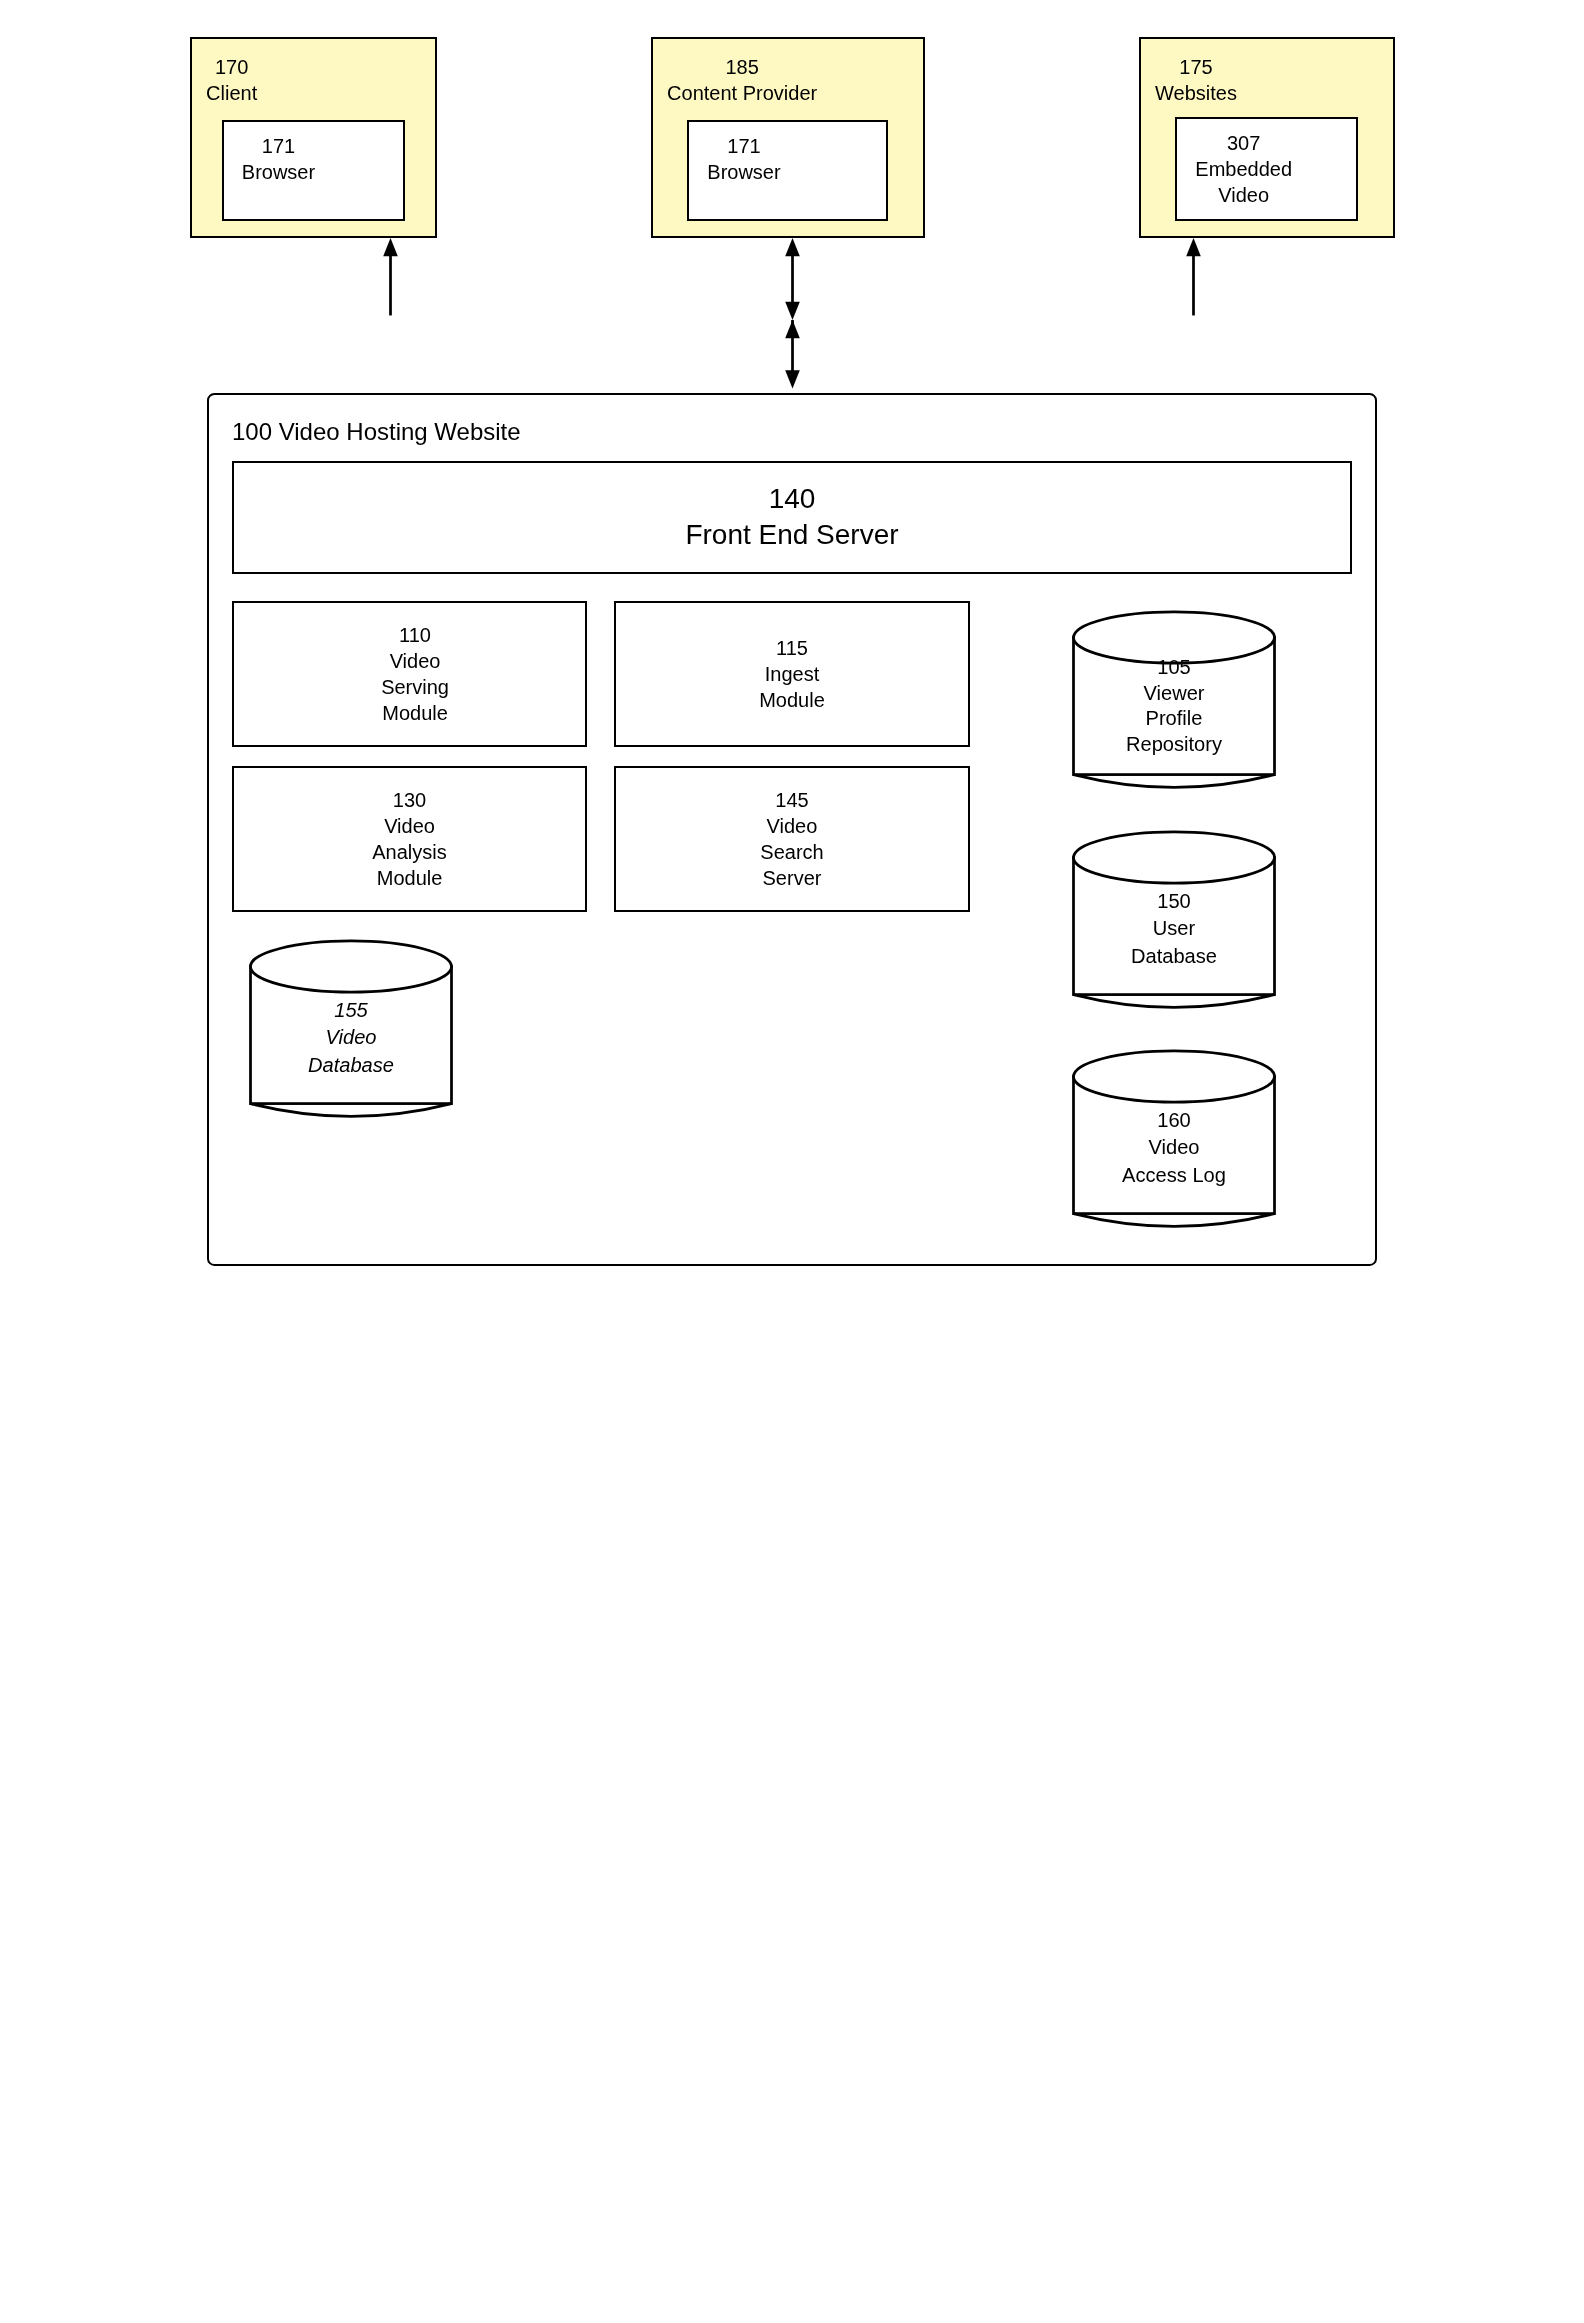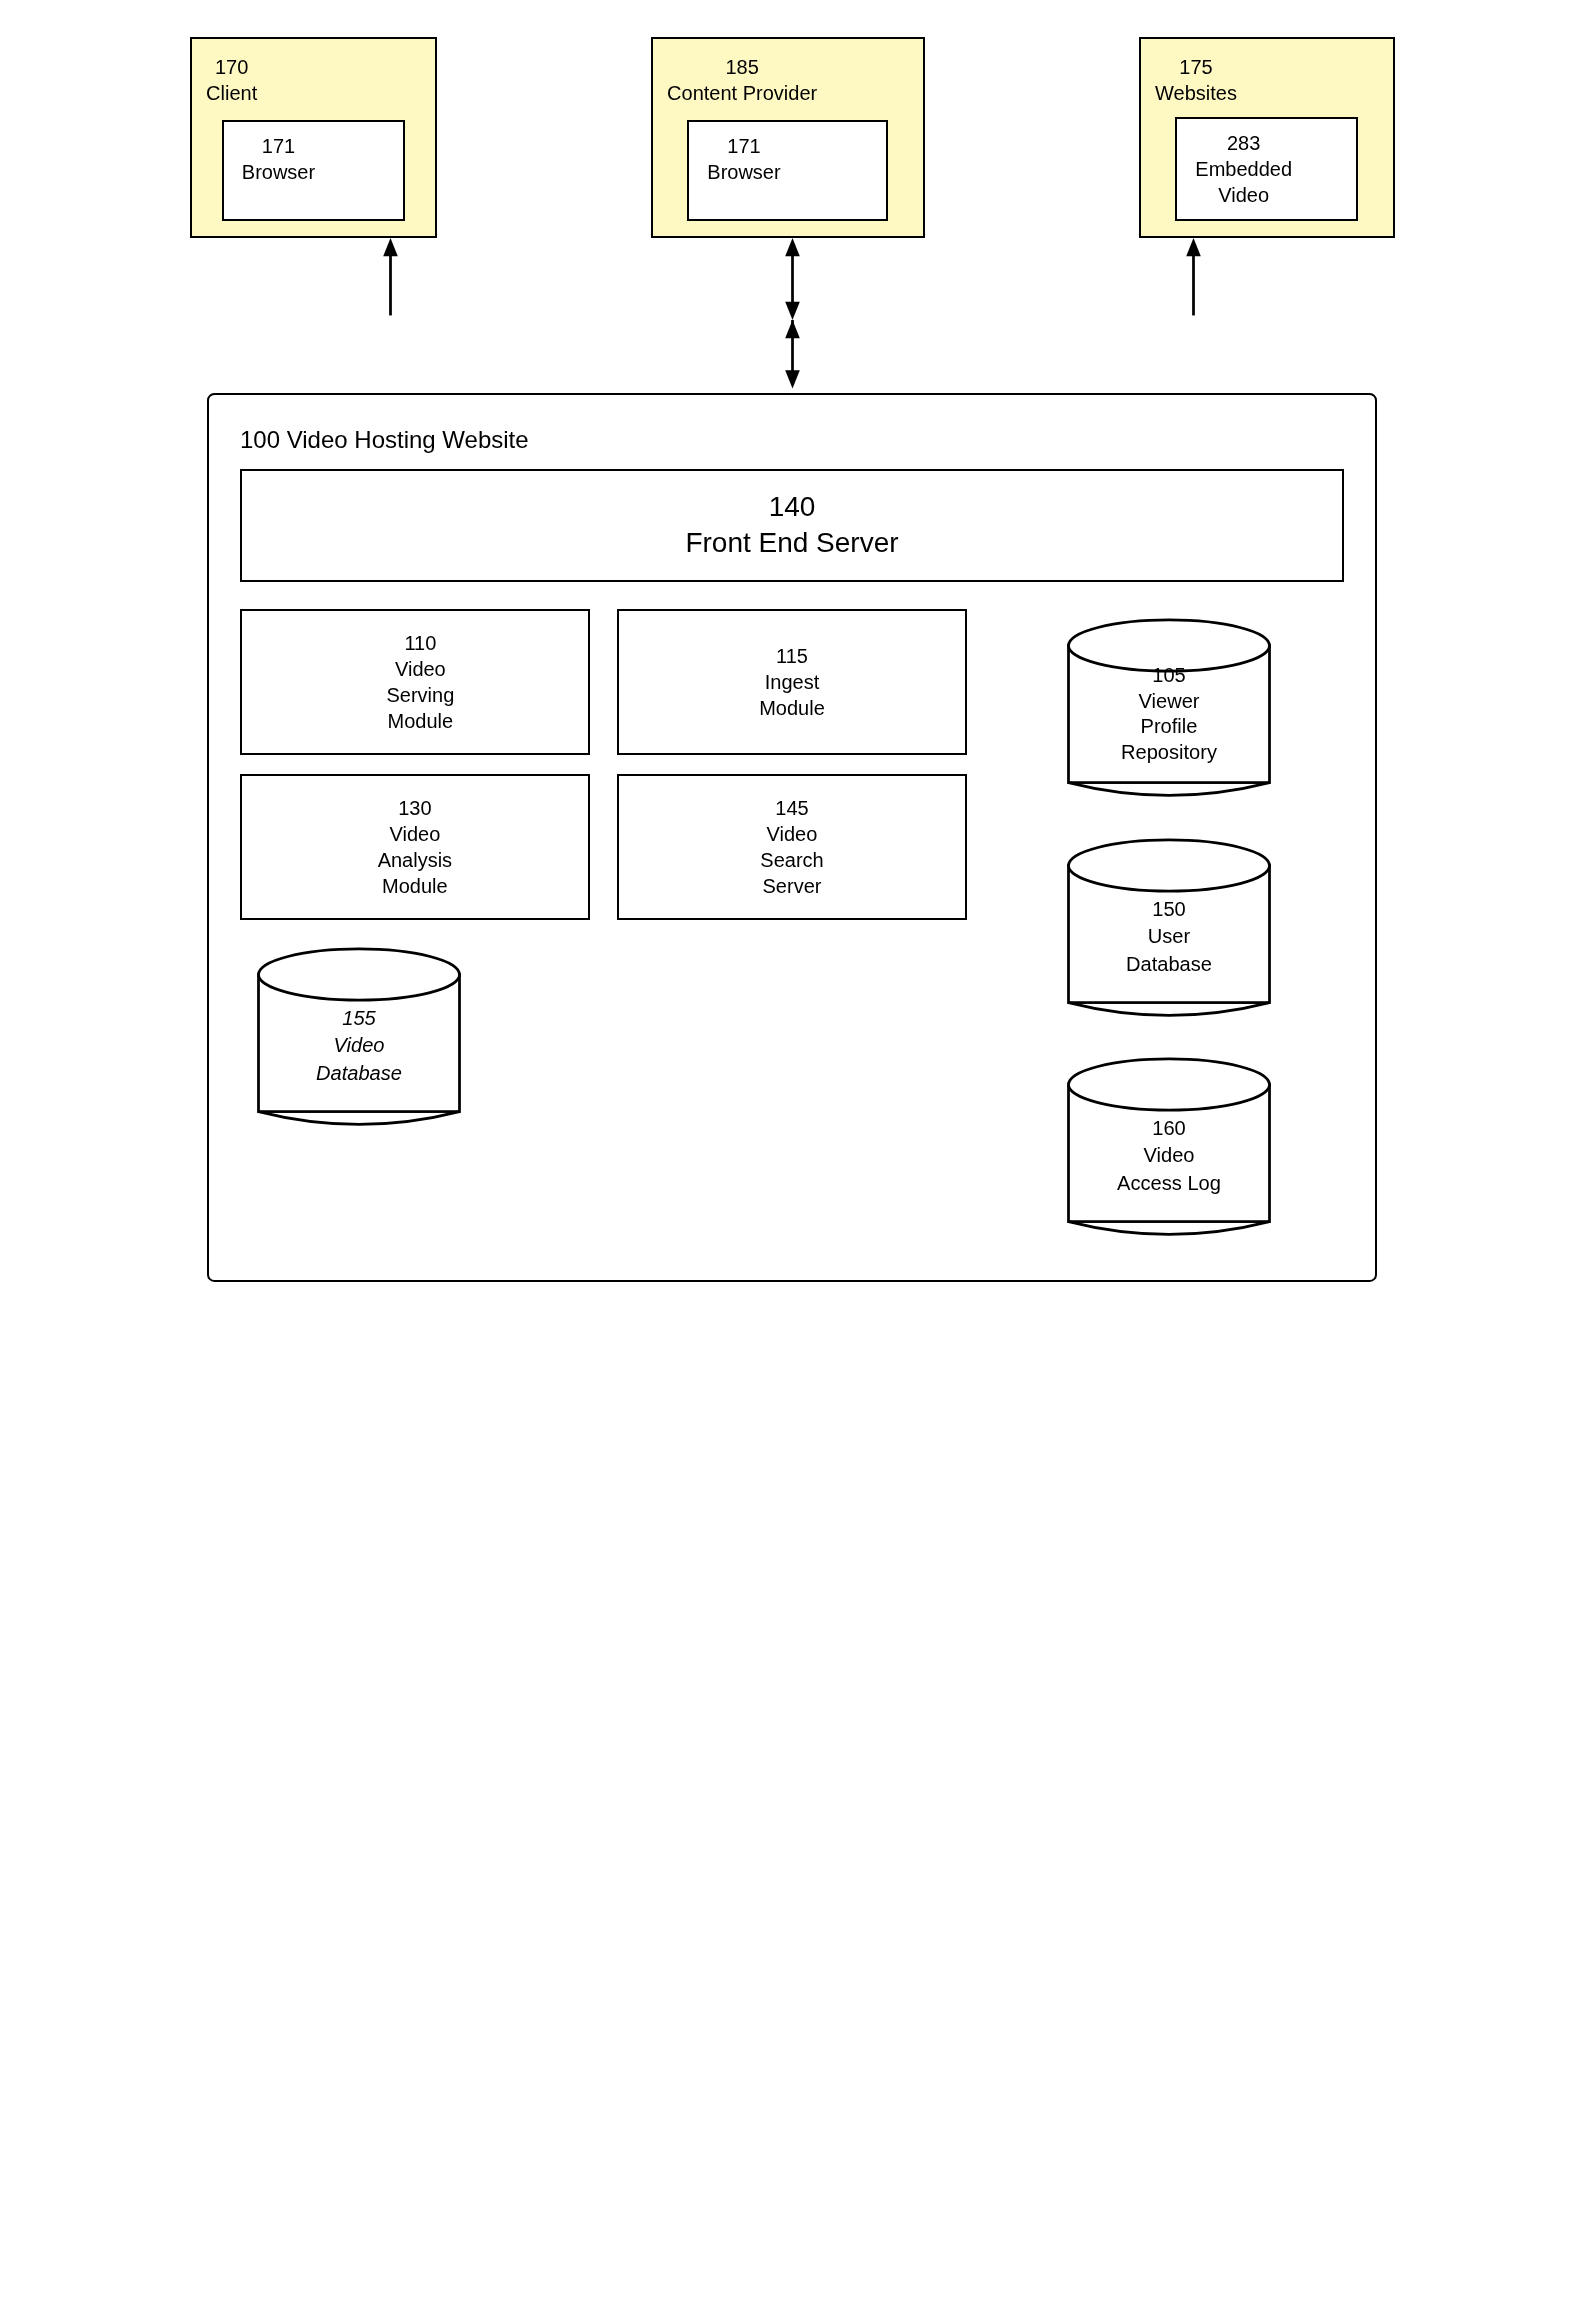--- a/index.html
+++ b/index.html
@@ -56,21 +56,21 @@
       flex-direction: column;
       align-items: center;
       margin: 9.1px 0;
     }
 
     
     .hosting-box {
       border: 2.7px solid #000;
       border-radius: 7.3px;
       width: 1170px;
-      padding: 31px;
+      padding: 23px;
       display: flex;
       flex-direction: column;
       align-items: center;
       margin-top: 0;
     }
 
     .hosting-title {
       font-size: 24px;
       margin-bottom: 14.6px;
       align-self: flex-start;
@@ -152,21 +152,21 @@
 Browser</div>
         </div>
       </div>
     </div>
 
     <div class="node-wrapper">
       <div class="outer-box" style="width:256px; min-height:201px;">
         <div class="box-title" style="white-space:pre-line; align-self:flex-start; font-size:20px;">175
 Websites</div>
         <div class="inner-box" style="width:183px; min-height:101px; margin-top:auto;">
-          <div class="box-title" style="white-space:pre-line;">283
+          <div class="box-title" style="white-space:pre-line;">307
 Embedded
 Video</div>
         </div>
       </div>
     </div>
   </div>
 
   <div style="width:100%; padding:0 37px; display:flex; justify-content:space-between; height:82px; position:relative;">
 
     <div style="flex:1; display:flex; justify-content:center; align-items:flex-start; padding-top:0;">

